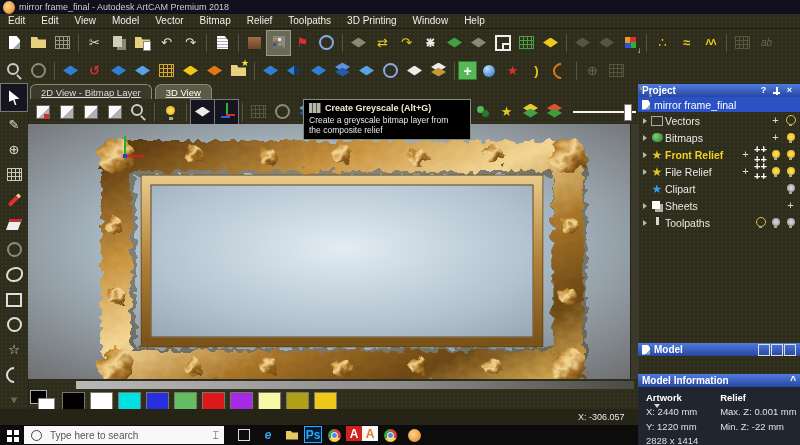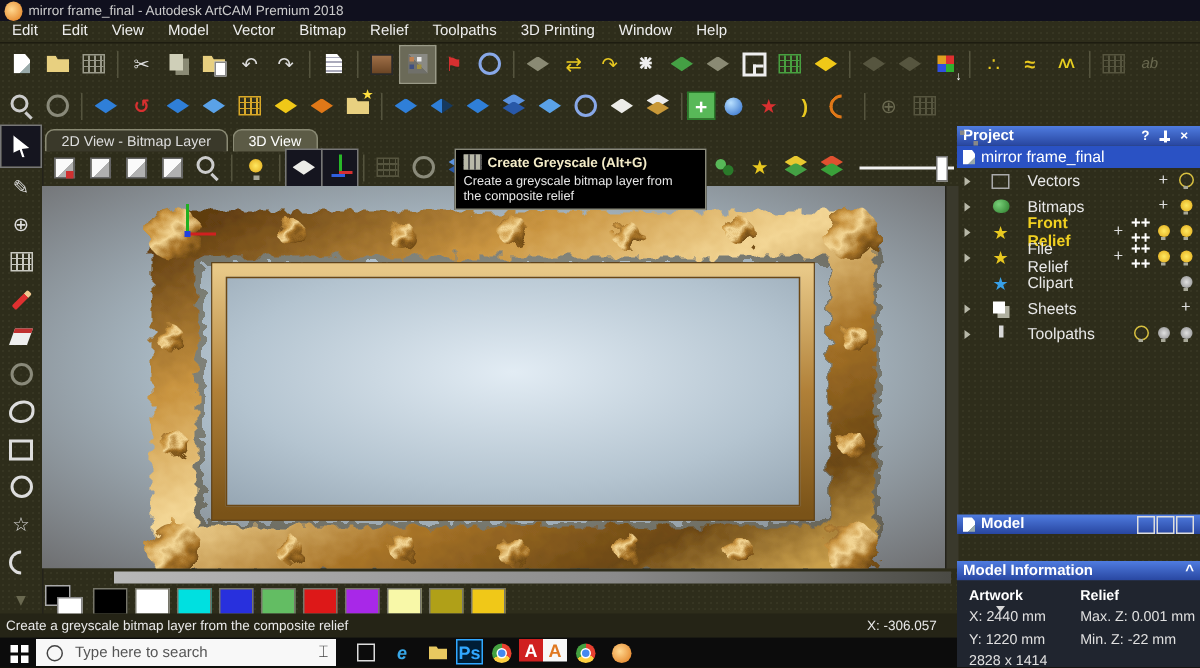--- a/index.html
+++ b/index.html
@@ -77,21 +77,21 @@
   .i-2circ::after{content:"";width:7px;height:7px;border-radius:50%;background:#2a7a2a;margin-top:4px;}
   .i-maze::before{content:"";width:12px;height:12px;border:2px solid #eee;}
   .i-maze::after{content:"";position:absolute;width:5px;height:5px;border:2px solid #eee;border-right:none;border-bottom:none;right:5px;bottom:5px;}
   .i-pin::before{content:"";width:2px;height:8px;background:#fff;}
   .i-pin::after{content:"";position:absolute;bottom:3px;width:7px;height:2px;background:#fff;}
   
   .slider{position:relative;width:72px;height:22px;margin-left:6px;}
   .slider .line{position:absolute;left:0;right:2px;top:10px;height:2px;background:#f2f2f2;}
   .slider .handle{position:absolute;right:6px;top:3px;width:6px;height:15px;background:#fff;border:1px solid #777;}
   
-  #tabsrow{left:30px;top:84px;height:17px;display:flex;align-items:flex-end;}
+  #tabsrow{left:30px;top:84px;height:17px;display:flex;align-items:flex-start;text-decoration:underline;}
   .tab{height:14px;padding:0 10px;border:1px solid #8a8a74;border-bottom:none;border-radius:6px 6px 0 0;font-size:9.5px;color:#ddd;display:flex;align-items:center;background:#3a392a;margin-right:3px;}
   .tab.active{background:#5c5b46;color:#fff;}
   
   #lefttoolbar{left:0;top:84px;width:28px;height:336px;display:flex;flex-direction:column;align-items:center;gap:2px;border-right:1px solid #24231a;}
   #lefttoolbar .gen{width:26px;height:23px;}
   #lefttoolbar .gen:first-child{height:27px;}
   
   #canvas{left:28px;top:124px;width:602px;height:255px;}
   #vscroll{left:630px;top:124px;width:8px;height:255px;background:#3a392c;border-left:1px solid #24231a;}
   #hscroll{left:76px;top:381px;width:558px;height:8px;background:linear-gradient(90deg,#b8b8b8,#8a8a8a 60%,#4a4a44);}
@@ -133,21 +133,21 @@
   
   #tooltip{left:303px;top:57px;width:168px;background:#000;border:1px solid #8a8a7a;padding:3px 5px 4px 5px;z-index:9;font-size:8.5px;color:#e8e8e8;box-sizing:border-box;margin-top:42px;}
   #tooltip .tt-title{display:flex;gap:4px;align-items:center;font-weight:bold;color:#f4ecc8;font-size:9px;margin-bottom:2px;}
   .i-ttgrid{width:12px;height:10px;background:repeating-linear-gradient(90deg,#b8b8a8 0 3px,#555 3px 4px),repeating-linear-gradient(#b8b8a8 0 3px,#555 3px 4px);flex:0 0 auto;}
   
   #rightpanel{left:638px;top:84px;width:162px;height:325px;}
   .phead{height:13px;background:linear-gradient(#4f7ce0,#2846a0);display:flex;align-items:center;padding:0 4px;font-size:10px;color:#fff;font-weight:bold;}
   .phead .sp{flex:1;}
   .phead .gen{width:13px;height:12px;font-size:9px;color:#fff;}
   .rootrow{height:15px;background:#2a52c4;color:#fff;display:flex;align-items:center;gap:4px;font-size:10.5px;padding-left:4px;}
-  .trow{height:17px;display:flex;align-items:center;gap:10px;font-size:10.5px;color:#e8e8e8;padding-left:2px;}
+  .trow{height:17px;display:flex;align-items:center;gap:0;font-size:10.5px;color:#e8e8e8;padding-left:2px;}
   .trow .exp{width:9px;display:inline-flex;justify-content:center;}
   .trow .exp.on::before{content:"";border-left:4px solid #b8b8a8;border-top:3.5px solid transparent;border-bottom:3.5px solid transparent;}
   .trow .ti{width:16px;display:inline-flex;justify-content:center;align-items:center;font-size:12px;}
   .trow .lbl{flex:1;}
   .lbl-front{color:#f0d020;font-weight:bold;}
   .ricons{display:flex;gap:0;padding-right:2px;}
   .ricons .gen{width:15px;height:15px;font-size:11px;}
   .ricons .i-bulb::before{width:8px;height:8px;margin-bottom:2px;}
   .ricons .i-bulb::after{bottom:2px;width:3px;height:2px;}
   .i-vec::before{content:"";width:10px;height:8px;border:1px solid #aaa;}
@@ -391,21 +391,20 @@
       <span class="gen " style="background: rgb(40, 48, 221);"></span>
       <span class="gen " style="background: rgb(99, 189, 99);"></span>
       <span class="gen " style="background: rgb(221, 24, 24);"></span>
       <span class="gen " style="background: rgb(168, 40, 232);"></span>
       <span class="gen " style="background: rgb(248, 248, 168);"></span>
       <span class="gen " style="background: rgb(176, 160, 24);"></span>
       <span class="gen " style="background: rgb(240, 200, 24);"></span>
     </div>
 
   <div class="abs" id="statusbar">
-    <span>Create a greyscale bitmap layer from the composite relief</span>
     <span class="coords">
       <span>X: -306.057</span>
       <span>Y: 177.003</span>
       <span>Z: -22.000</span>
     </span>
   </div>
 
   <div class="abs" id="taskbar">
     <span class="gen i-win"></span>
     <span id="searchbox">

